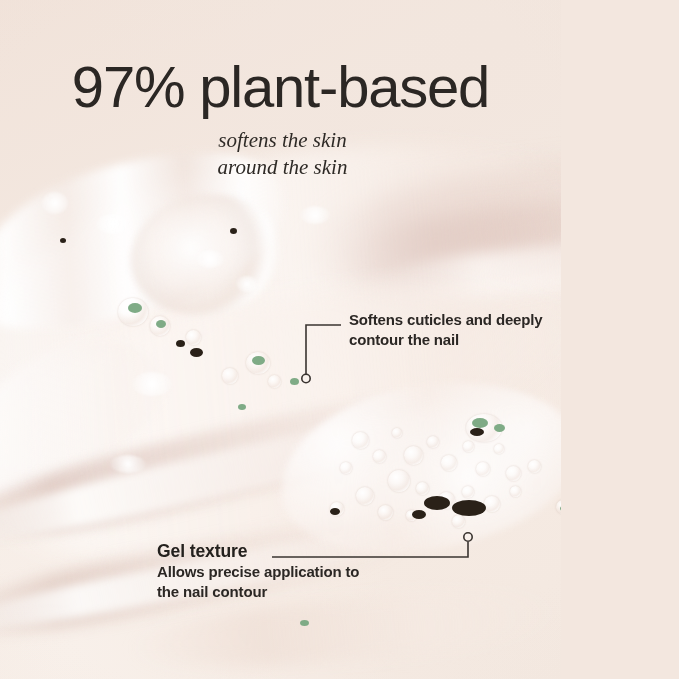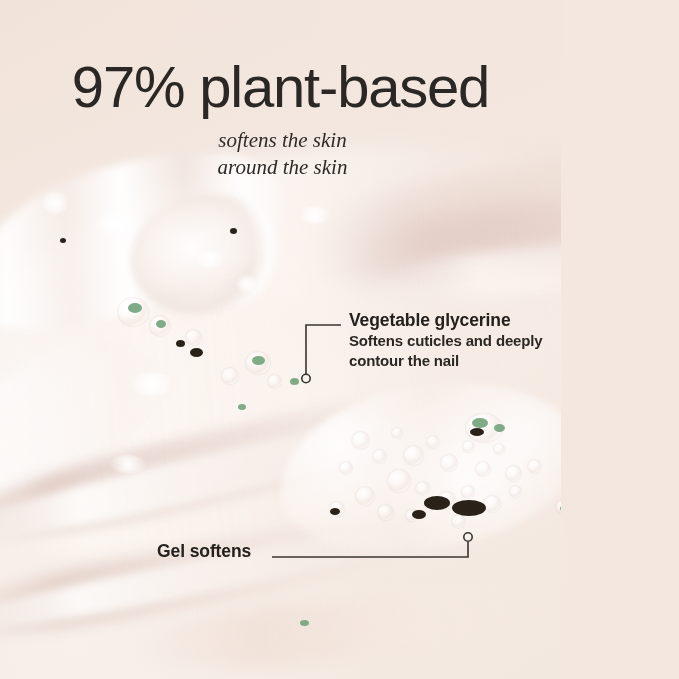--- a/index.html
+++ b/index.html
@@ -326,24 +326,27 @@
   <svg id="leaders" width="679" height="679" viewBox="0 0 679 679">
 
     <path d="M341 325 H306 V374" fill="none" stroke="#3a3430" stroke-width="1.6"></path>
     <circle cx="306" cy="378.5" r="4.2" fill="none" stroke="#3a3430" stroke-width="1.6"></circle>
 
     <path d="M272 557 H468 V542" fill="none" stroke="#3a3430" stroke-width="1.6"></path>
     <circle cx="468" cy="537" r="4.2" fill="none" stroke="#3a3430" stroke-width="1.6"></circle>
   </svg>
 
   <div class="txt" id="callout-glycerine">
-    <div class="callout-title">Vegetable glycerine</div>
     <div class="callout-body">
       <span>Softens cuticles and deeply</span>
       <span>contour the nail</span>
     </div>
   </div>
 
   <div class="txt" id="callout-gel">
-    <div class="callout-title">Gel softens</div>
+    <div class="callout-title">Gel texture</div>
+    <div class="callout-body">
+      <span>Allows precise application to</span>
+      <span>the nail contour</span>
+    </div>
   </div>
 
 </div>
 
 </body></html>

